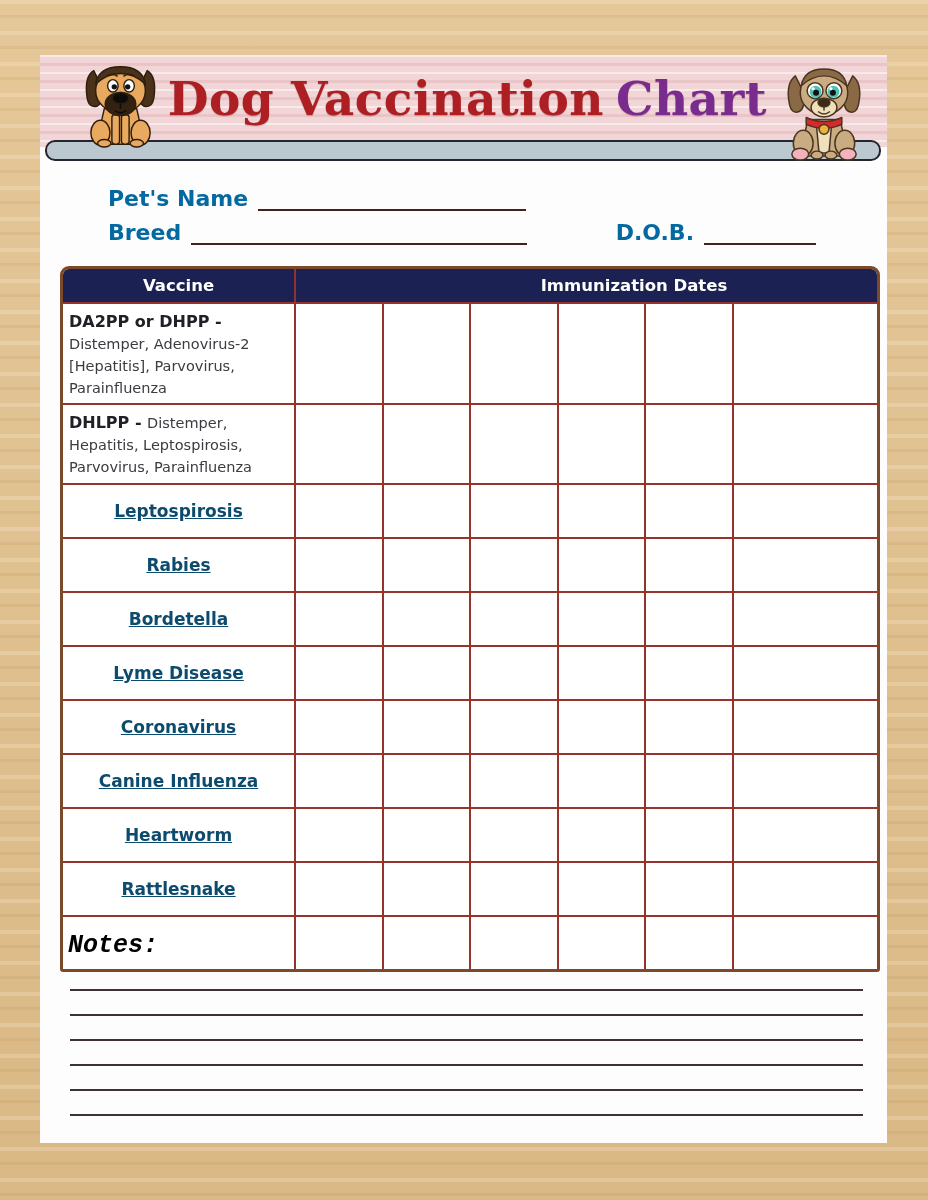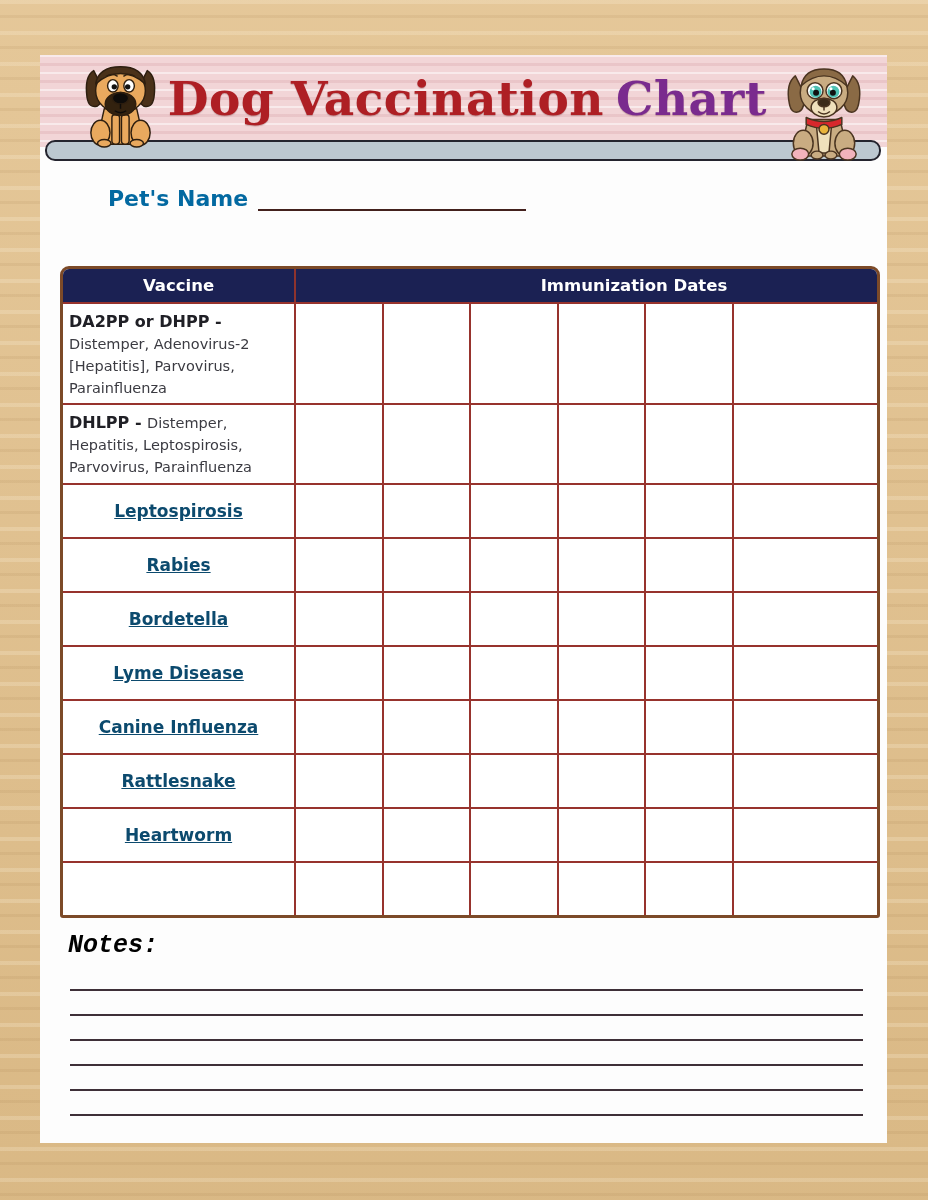--- a/index.html
+++ b/index.html
@@ -160,20 +160,28 @@
       <ellipse cx="45" cy="39" rx="6" ry="4.2" fill="#3A2A18"></ellipse>
       <path d="M45,43 L45,47 M39,48 Q45,53 51,48" fill="none"></path>
     </g>
   </svg>
 
   <div class="form-area">
     <div class="form-row">
       <span>Pet's Name</span>
       <span class="fill-line pet-line"></span>
     </div>
+    <div class="form-row">
+      <span>Breed</span>
+      <span class="fill-line breed-line"></span>
+      <span class="dob-group">
+        <span>D.O.B.</span>
+        <span class="fill-line dob-line"></span>
+      </span>
+    </div>
   </div>
 
   <div class="vax-table">
     <div class="t-header">
       <div class="th">Vaccine</div>
       <div class="th th-dates">Immunization Dates</div>
       <div class="th">Veterinarian</div>
     </div>
     <div>
         <div class="t-row tall">
@@ -224,39 +232,48 @@
         <div class="t-row">
           <div class="cell vaccine-cell center">Lyme Disease</div>
           <div class="cell date-cell"></div>
           <div class="cell date-cell"></div>
           <div class="cell date-cell"></div>
           <div class="cell date-cell"></div>
           <div class="cell date-cell"></div>
           <div class="cell vet-cell"></div>
         </div>
         <div class="t-row">
+          <div class="cell vaccine-cell center">Coronavirus</div>
+          <div class="cell date-cell"></div>
+          <div class="cell date-cell"></div>
+          <div class="cell date-cell"></div>
+          <div class="cell date-cell"></div>
+          <div class="cell date-cell"></div>
+          <div class="cell vet-cell"></div>
+        </div>
+        <div class="t-row">
           <div class="cell vaccine-cell center">Canine Influenza</div>
           <div class="cell date-cell"></div>
           <div class="cell date-cell"></div>
           <div class="cell date-cell"></div>
           <div class="cell date-cell"></div>
           <div class="cell date-cell"></div>
           <div class="cell vet-cell"></div>
         </div>
         <div class="t-row">
+          <div class="cell vaccine-cell center">Heartworm</div>
+          <div class="cell date-cell"></div>
+          <div class="cell date-cell"></div>
+          <div class="cell date-cell"></div>
+          <div class="cell date-cell"></div>
+          <div class="cell date-cell"></div>
+          <div class="cell vet-cell"></div>
+        </div>
+        <div class="t-row">
           <div class="cell vaccine-cell center">Rattlesnake</div>
-          <div class="cell date-cell"></div>
-          <div class="cell date-cell"></div>
-          <div class="cell date-cell"></div>
-          <div class="cell date-cell"></div>
-          <div class="cell date-cell"></div>
-          <div class="cell vet-cell"></div>
-        </div>
-        <div class="t-row">
-          <div class="cell vaccine-cell center">Heartworm</div>
           <div class="cell date-cell"></div>
           <div class="cell date-cell"></div>
           <div class="cell date-cell"></div>
           <div class="cell date-cell"></div>
           <div class="cell date-cell"></div>
           <div class="cell vet-cell"></div>
         </div>
         <div class="t-row">
           <div class="cell vaccine-cell empty"></div>
           <div class="cell date-cell"></div>

